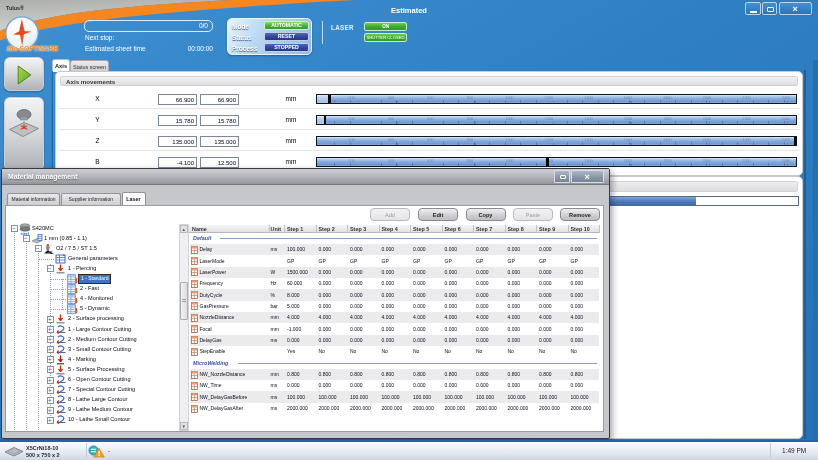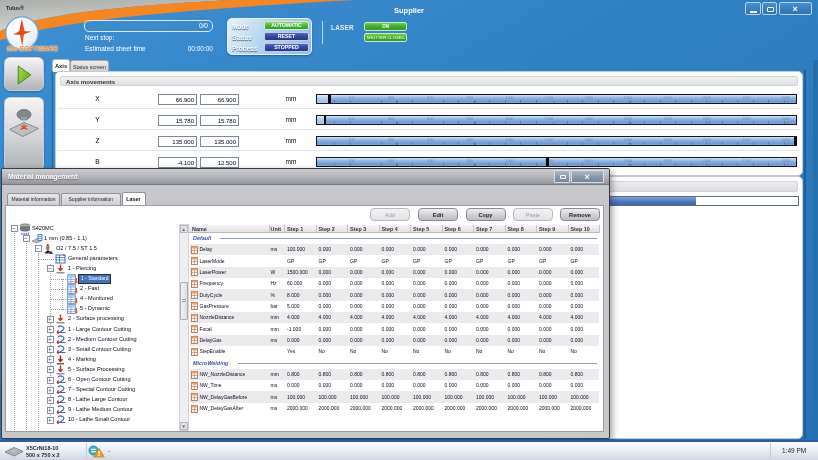--- a/index.html
+++ b/index.html
@@ -29,21 +29,21 @@
         <stop offset="0" stop-color="#E03010"></stop>
         <stop offset="1" stop-color="#F07030"></stop>
       </linearGradient>
     </defs>
 <circle cx="18" cy="18" r="16.2" fill="url(#lc)" stroke="#6FA3CC" stroke-width="1.2"></circle>
 <path d="M17.8,4 L20.5,15.5 L18.2,31.5 L15.3,16 Z" fill="url(#st)"></path>
 <path d="M9,19.6 L15.8,16 L27.5,16.4 L17.8,20 Z" fill="#E84818"></path>
 </svg>
 <div class="ab" style="left:6px;top:5px;font-size:5.4px;font-weight:bold;color:#1A2430;">Tulus®</div>
 <div class="ab" style="left:7px;top:44px;font-size:7.4px;font-weight:bold;font-style:italic;color:#F08828;text-shadow:0 0 2px #fff,0 0 1px #fff;white-space:nowrap;transform:scale(0.92,1);transform-origin:0 0;">fbe-<span style="font-style:normal">SOFTWARE</span></div>
-<div class="ab" style="left:0;top:6px;width:818px;text-align:center;font-size:7.5px;font-weight:bold;color:#fff;">Supplier</div>
+<div class="ab" style="left:0;top:6px;width:818px;text-align:center;font-size:7.5px;font-weight:bold;color:#fff;">Estimated</div>
 <div class="ab" style="left:745px;top:2px;width:15.5px;height:13px;background:linear-gradient(#4490D2,#2C74B4);border:1px solid #BCD2E8;border-radius:2px;color:#fff;text-align:center;">
     <div class="ab" style="left:4px;top:8px;width:7px;height:2px;background:#fff;"></div>
   </div>
 <div class="ab" style="left:761.5px;top:2px;width:15.5px;height:13px;background:linear-gradient(#4490D2,#2C74B4);border:1px solid #BCD2E8;border-radius:2px;color:#fff;text-align:center;">
     <div class="ab" style="left:4px;top:4px;width:7px;height:5px;border:1.6px solid #fff;border-radius:1px;"></div>
   </div>
 <div class="ab" style="left:778.5px;top:2px;width:33.5px;height:13px;background:linear-gradient(#4490D2,#2C74B4);border:1px solid #BCD2E8;border-radius:2px;color:#fff;text-align:center;font-size:9px;font-weight:bold;line-height:12px;">×</div>
 <div class="ab" style="left:84px;top:19.5px;width:129px;height:12px;border:1.4px solid #DCEAF8;border-radius:5px;font-size:6.5px;color:#fff;text-align:right;line-height:10px;padding-right:4px;">0/0</div>
 <div class="ab" style="left:85px;top:33.5px;font-size:6.5px;color:#fff;">Next stop:</div>
 <div class="ab" style="left:85px;top:44.5px;font-size:6.5px;color:#fff;">Estimated sheet time</div>

